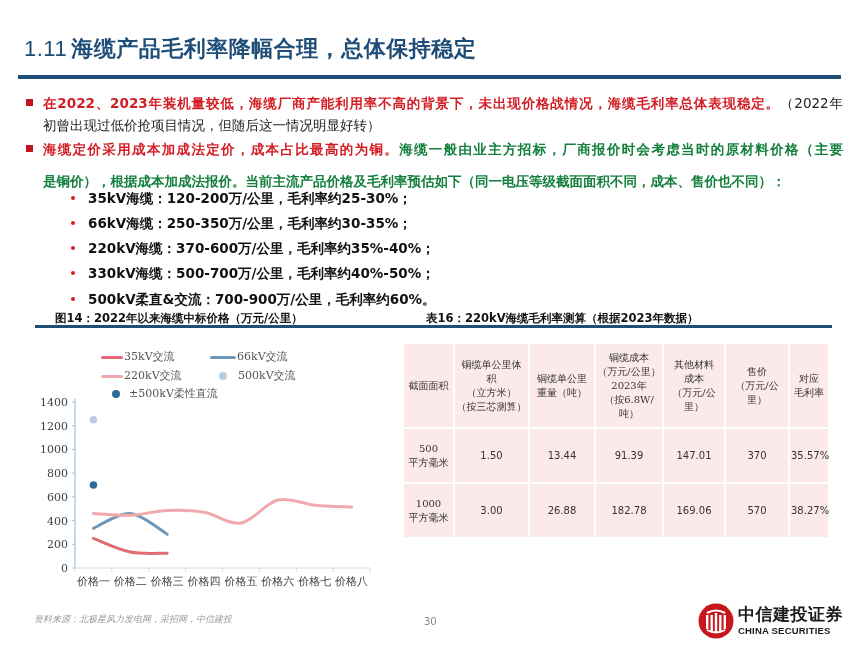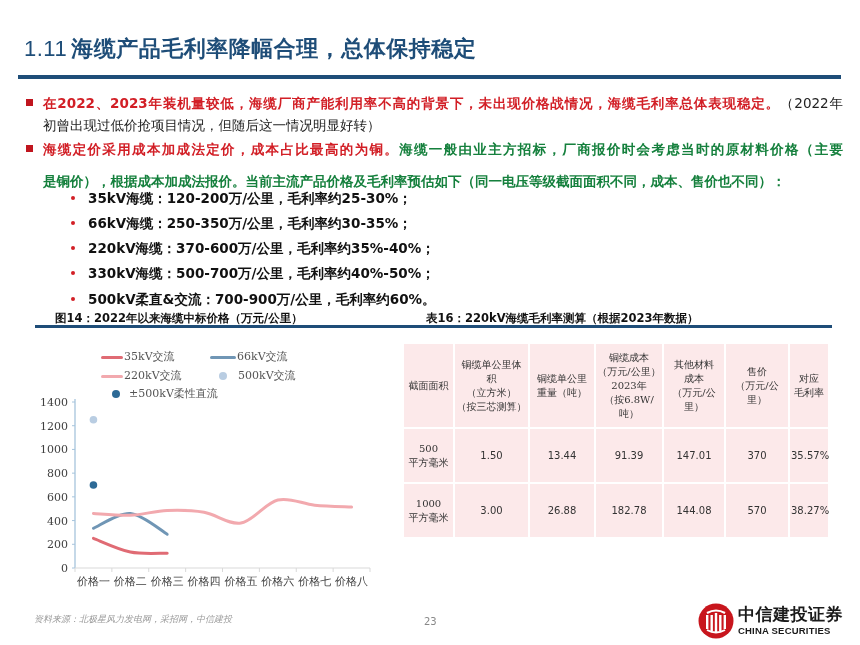--- a/index.html
+++ b/index.html
@@ -177,29 +177,29 @@
     <td>147.01</td>
     <td>370</td>
     <td>35.57%</td>
   </tr>
   <tr>
     <td class="area">1000
 平方毫米</td>
     <td>3.00</td>
     <td>26.88</td>
     <td>182.78</td>
-    <td>144.08</td>
+    <td>169.06</td>
     <td>570</td>
     <td>38.27%</td>
   </tr>
 </tbody>
   </table>
 
 <div class="source">资料来源：北极星风力发电网，采招网，中信建投</div>
-<div class="page-num">23</div>
+<div class="page-num">30</div>
 <div class="logo">
   <svg width="36" height="36" viewBox="0 0 36 36" style="position:absolute;left:0;top:1px">
     <circle cx="18" cy="18" r="17.5" fill="#c8161d"></circle>
     <path d="M9 10 Q18 5 27 10" stroke="#fff" stroke-width="2.2" fill="none"></path>
     <rect x="8" y="12" width="2.4" height="14" fill="#fff"></rect>
     <rect x="12.5" y="12" width="2.4" height="16" fill="#fff"></rect>
     <rect x="16.8" y="10" width="2.4" height="19" fill="#fff"></rect>
     <rect x="21.1" y="12" width="2.4" height="16" fill="#fff"></rect>
     <rect x="25.6" y="12" width="2.4" height="14" fill="#fff"></rect>
     <path d="M9 27 Q18 32 27 27" stroke="#fff" stroke-width="2" fill="none"></path>

